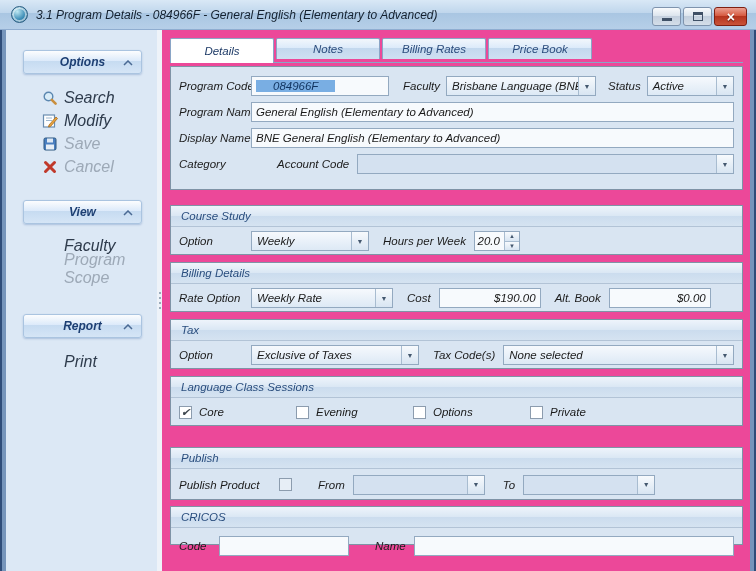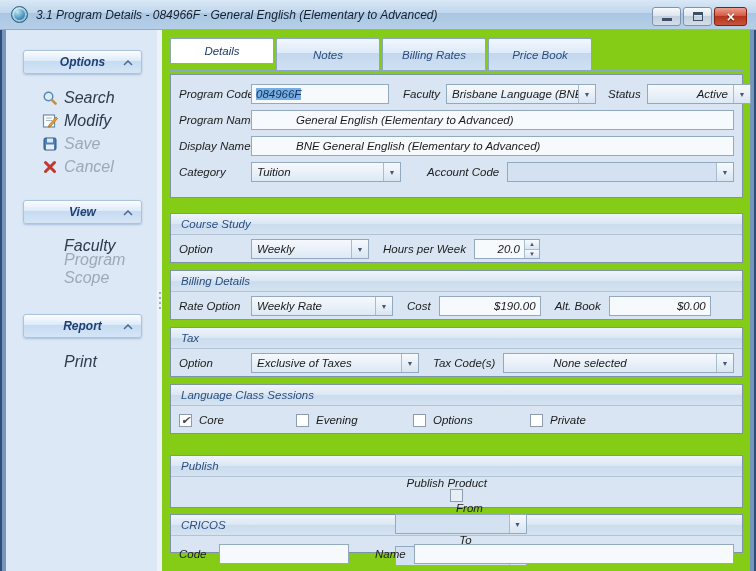--- a/index.html
+++ b/index.html
@@ -44,55 +44,55 @@
   .side-item { display:flex; align-items:center; margin-left:36px; height:23px; font-size:16px; color:#2e3b4c; }
   .side-item .txt { margin-left:6px; }
   .side-item.noicon { margin-left:58px; }
   .side-item.disabled { color:#9da9b7; }
   .icon16 { width:16px; height:16px; flex:none; }
   .splitter { width:5px; flex:none; background:#eef3f9; display:flex; flex-direction:column;
     justify-content:center; align-items:center; gap:3px; }
   .splitter i { width:2px; height:2px; background:#7f93a6; border-radius:50%; }
 
   
-  .main { flex:1; background:#84cc16; padding-left:8px; }
+  .main { flex:1; background:#ec4899; padding-left:8px; }
   .tabs { display:flex; margin-top:8px; position:relative; z-index:2; }
-  .tab { width:104px; height:32px; margin-right:2px; border:1px solid #8aa5c6; border-bottom:none;
+  .tab { width:104px; height:21px; margin-right:2px; border:1px solid #8aa5c6; border-bottom:none;
     border-radius:2px 2px 0 0; color:#2c4d7d;
     background:linear-gradient(#f2f7fc,#dceafa 45%,#c3d8ee 46%,#cfe0f2);
     display:flex; align-items:center; justify-content:center; }
   .tab.active { background:#fff; color:#1d3a66; margin-bottom:-1px; height:25px; }
   .tabpage { width:573px; border-top:1px solid #8aa5c6; position:relative; z-index:1; }
 
   .sec { border:1px solid #7f93a6; background:#d9e5f2; }
   .sec-h { height:21px; background:linear-gradient(#eef4fb,#dae7f4 50%,#cbdcee 50%,#d5e3f1);
     border-bottom:1px solid #b2c3d6; color:#2a4e7e; display:flex; align-items:center; padding-left:10px; }
   .sec-b { display:flex; align-items:center; padding:0 8px; }
   .frow { display:flex; align-items:center; height:20px; }
   .sec1 { margin-top:3px; height:124px; padding:9px 8px 0; }
   .sec1 .frow { margin-bottom:6px; }
   .h50 { height:50px; margin-top:7px; } .h50 .sec-b { height:28px; }
   .secCourse { margin-top:15px; }
-  .secPublish { margin-top:21px; height:53px; } .secPublish .sec-b { height:31px;flex-direction:column; }
+  .secPublish { margin-top:21px; height:53px; } .secPublish .sec-b { height:31px; }
   .secCricos { margin-top:6px; height:39px; } .secCricos .sec-b { height:35px; }
 
   .lbl { white-space:nowrap; color:#1c1c1c; flex:none; }
   .inp { height:20px; border:1px solid #93a9c0; background:#f7fafd; padding:0 4px;
     display:flex; align-items:center; overflow:hidden; white-space:nowrap; flex:none; }
   .inp.money { justify-content:flex-end;align-items:center; }
-  .selhl { background:#79aee3; color:#10335f; padding:0 0; }
+  .selhl { background:#79aee3; color:#10335f; padding:0 17px; }
   .combo { height:20px; border:1px solid #93a9c0; background:linear-gradient(#f6f9fd,#dde9f5);
     display:flex; align-items:stretch; flex:none; }
   .combo .val { flex:1; padding:0 5px; display:flex; align-items:center; overflow:hidden; white-space:nowrap; }
   .combo .dd { width:17px; border-left:1px solid #a8bcd0; flex:none;
     background:linear-gradient(#f7fafd,#d8e5f2); display:flex; align-items:center; justify-content:center;
     color:#44586f; font-size:7px; }
   .combo.disabled { background:#d4e1f0; }
-  .grow { flex:1 1 auto;padding-left:44px; }
-  .spin { width:66px; height:20px; border:1px solid #93a9c0; background:#f7fafd; display:flex; flex:none; }
+  .grow { flex:1 1 auto; }
+  .spin { width:46px; height:20px; border:1px solid #93a9c0; background:#f7fafd; display:flex; flex:none; }
   .spin .val { flex:1; display:flex; align-items:center; justify-content:flex-end; padding-right:4px; }
   .spin .btns { width:15px; border-left:1px solid #a8bcd0; display:flex; flex-direction:column; flex:none; }
   .spin .btns span { flex:1; display:flex; align-items:center; justify-content:center; font-size:6px;
     color:#44586f; background:linear-gradient(#f7fafd,#d8e5f2); }
   .spin .btns span + span { border-top:1px solid #a8bcd0; }
   .chk { width:13px; height:13px; border:1px solid #8c9cae; background:#fff; flex:none;
     display:flex; align-items:center; justify-content:center; }
   .chk.checked::after { content:"✔"; font-size:11px; color:#3d454d; line-height:1; }
   .chk.dim { background:#e7eef6; }
   .sess-item { display:flex; align-items:center; width:117px; flex:none; }
@@ -244,24 +244,20 @@
             </div>
           </div>
           <div class="frow">
             <span class="lbl w72">Display Name</span>
             <div class="inp grow">
               <span>BNE General English (Elementary to Advanced)</span>
             </div>
           </div>
           <div class="frow">
             <span class="lbl w72">Category</span>
-            <div class="combo" style="width:150px">
-              <span class="val">Tuition</span>
-              <span class="dd">▼</span>
-            </div>
             <span class="lbl ml26">Account Code</span>
             <div class="combo ml8 grow disabled">
               <span class="val"></span>
               <span class="dd">▼</span>
             </div>
           </div>
         </div>
 
         <div class="sec h50 secCourse">
           <div class="sec-h">

